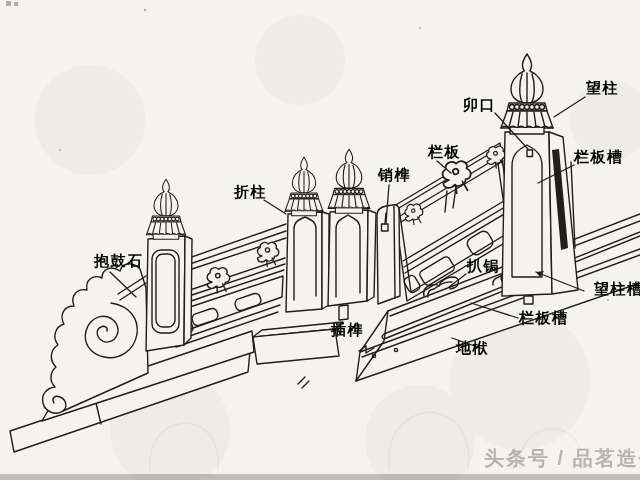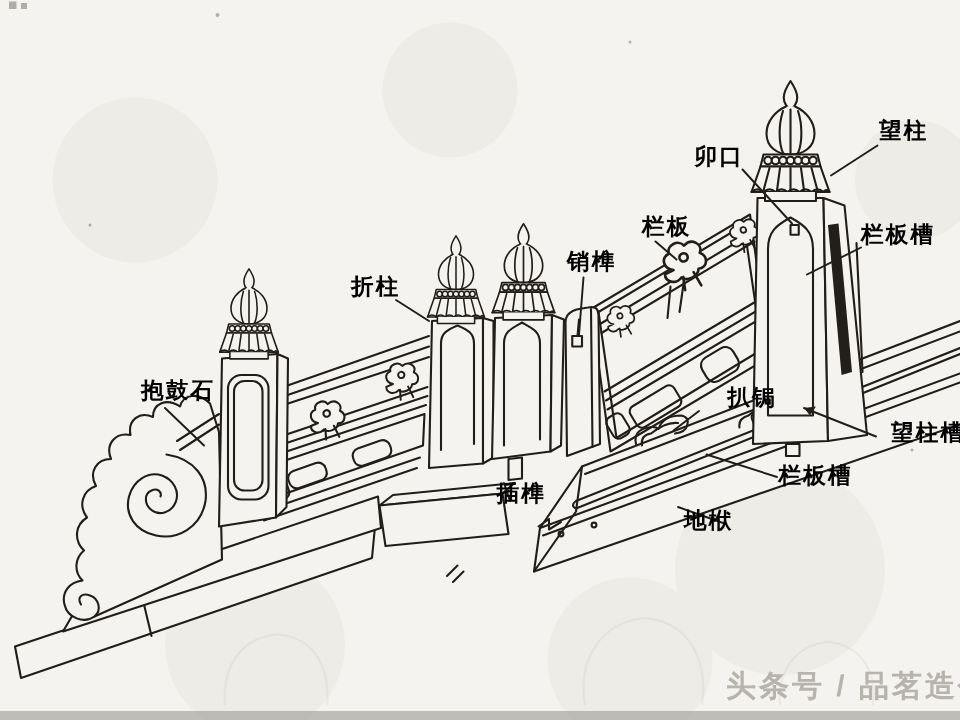--- a/index.html
+++ b/index.html
@@ -207,20 +207,20 @@
   <rect x="0" y="474" width="640" height="6" fill="#a29f99" opacity="0.65"></rect>
 </svg>
 
   <div class="lbl" style="left:62px;top:253px;margin-left:32px;">抱鼓石</div>
   <div class="lbl" style="left:234px;top:184px;">折柱</div>
   <div class="lbl" style="left:378px;top:167px;">销榫</div>
   <div class="lbl" style="left:428px;top:144px;">栏板</div>
   <div class="lbl" style="left:463px;top:97px;text-align:right;">卯口</div>
   <div class="lbl" style="left:586px;top:80px;">望柱</div>
   <div class="lbl" style="left:574px;top:149px;">栏板槽</div>
-  <div class="lbl" style="left:485px;top:258px;">扒锔</div>
+  <div class="lbl" style="left:467px;top:258px;">扒锔</div>
   <div class="lbl" style="left:594px;top:281px;">望柱槽</div>
   <div class="lbl" style="left:519px;top:310px;">栏板槽</div>
   <div class="lbl" style="left:456px;top:340px;">地栿</div>
   <div class="lbl" style="left:331px;top:322px;">插榫</div>
 
   <div class="wm" style="left:484px;top:448px;">头条号 / 品茗造价</div>
 </div>
 
 </body></html>

